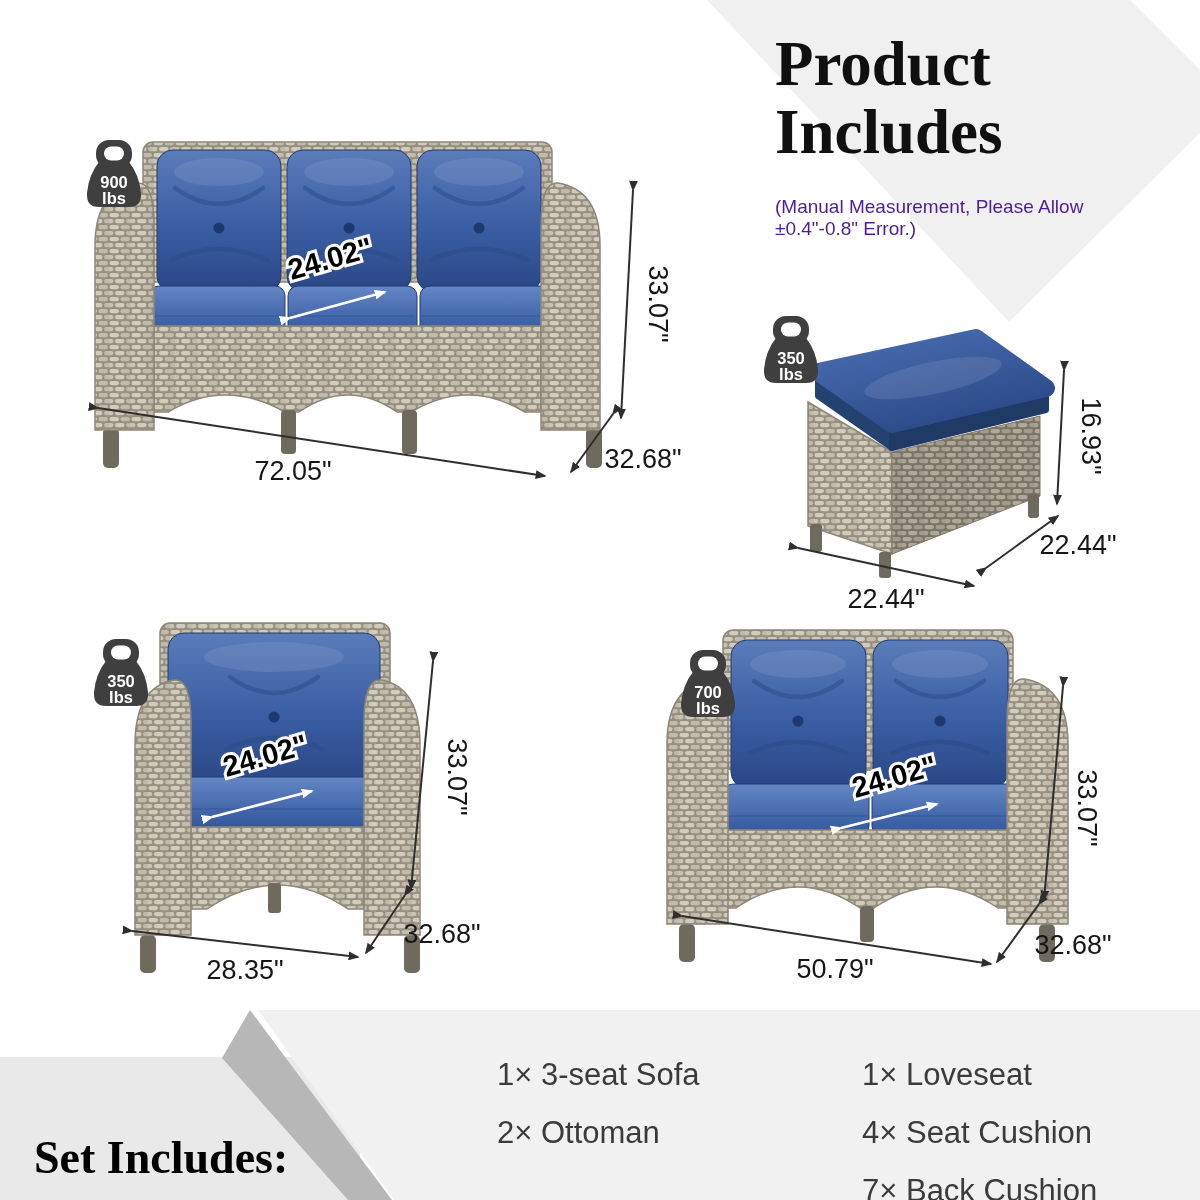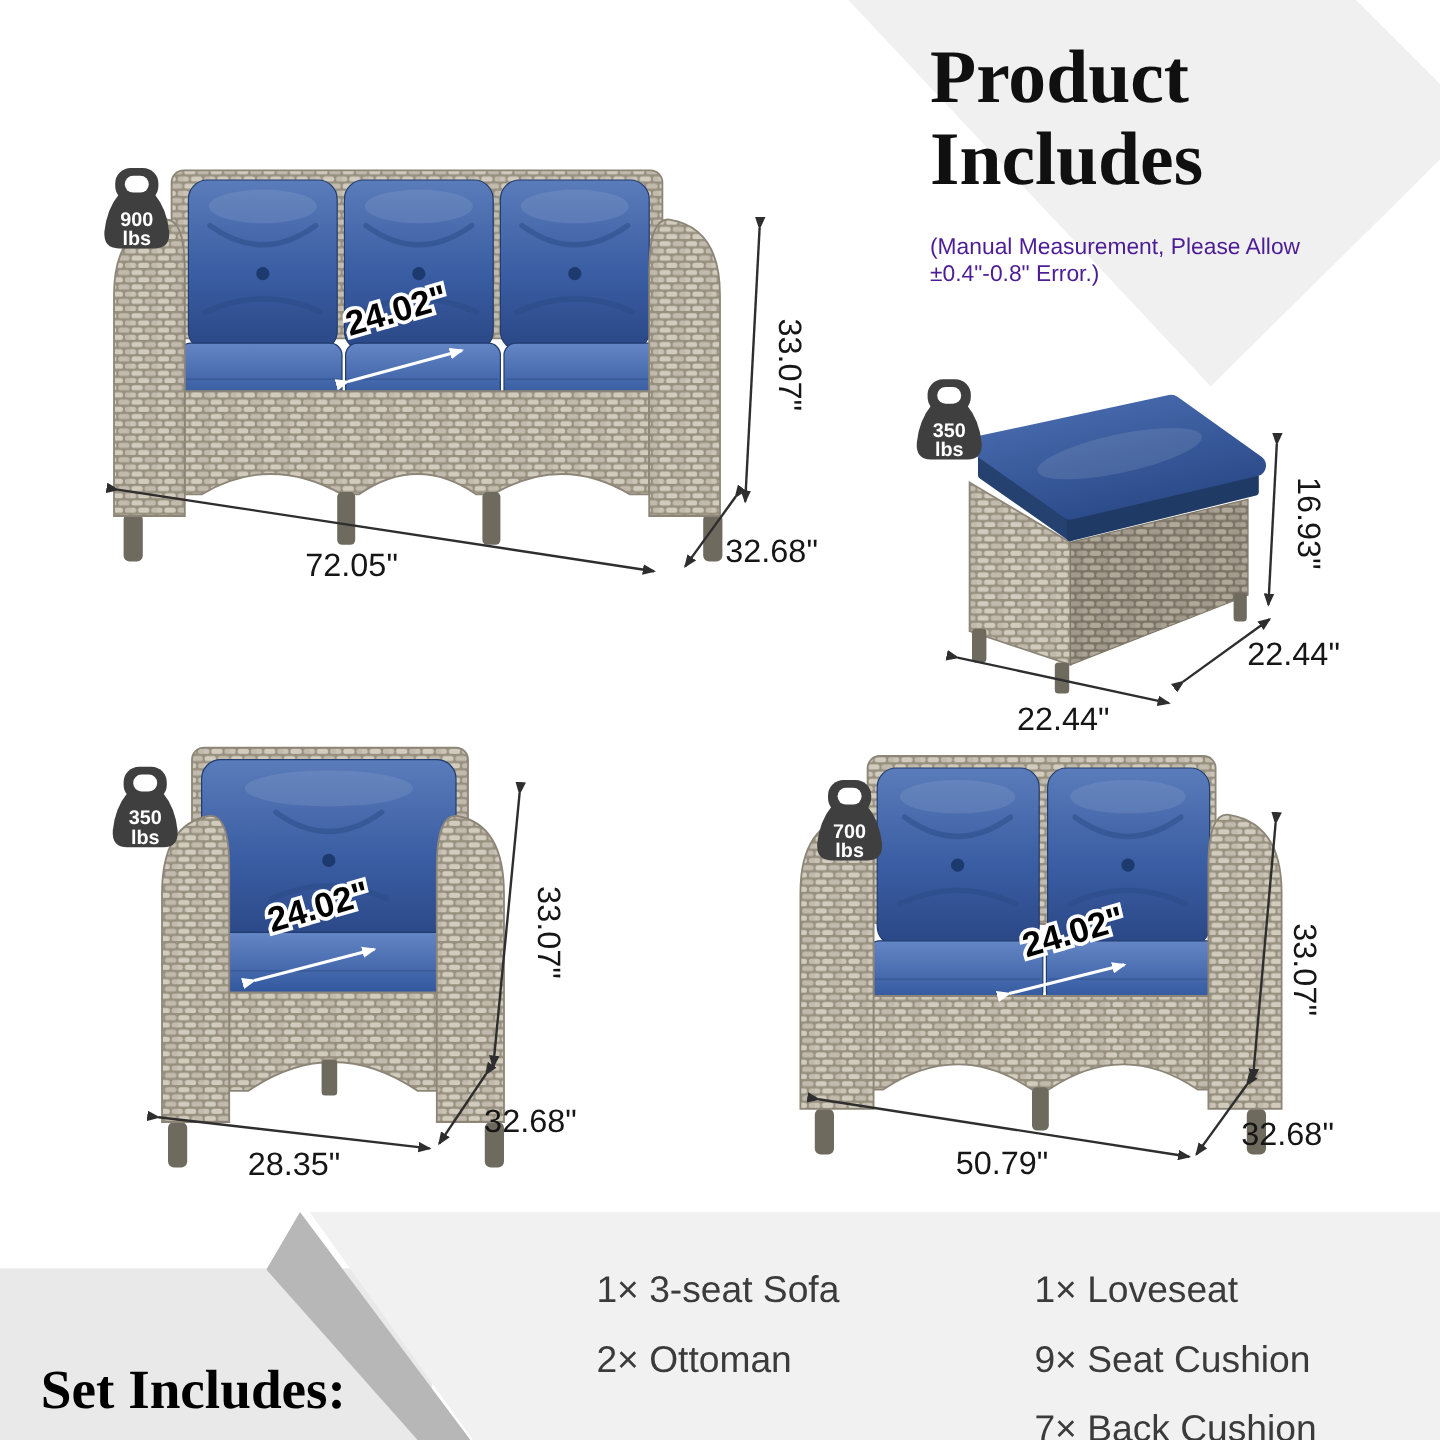--- a/index.html
+++ b/index.html
@@ -243,17 +243,17 @@
     <text class="dim-label" x="200" y="366" text-anchor="middle">50.79"</text>
   </svg>
 
   <div class="inc-head">Set Includes:</div>
   <div class="inc-col col1">
     <div>1× 3-seat Sofa</div>
     <div>2× Ottoman</div>
   </div>
   <div class="inc-col col2">
     <div>1× Loveseat</div>
-    <div>9× Seat Cushion</div>
+    <div>4× Seat Cushion</div>
     <div>7× Back Cushion</div>
   </div>
 
 </div>
 
 </body></html>

